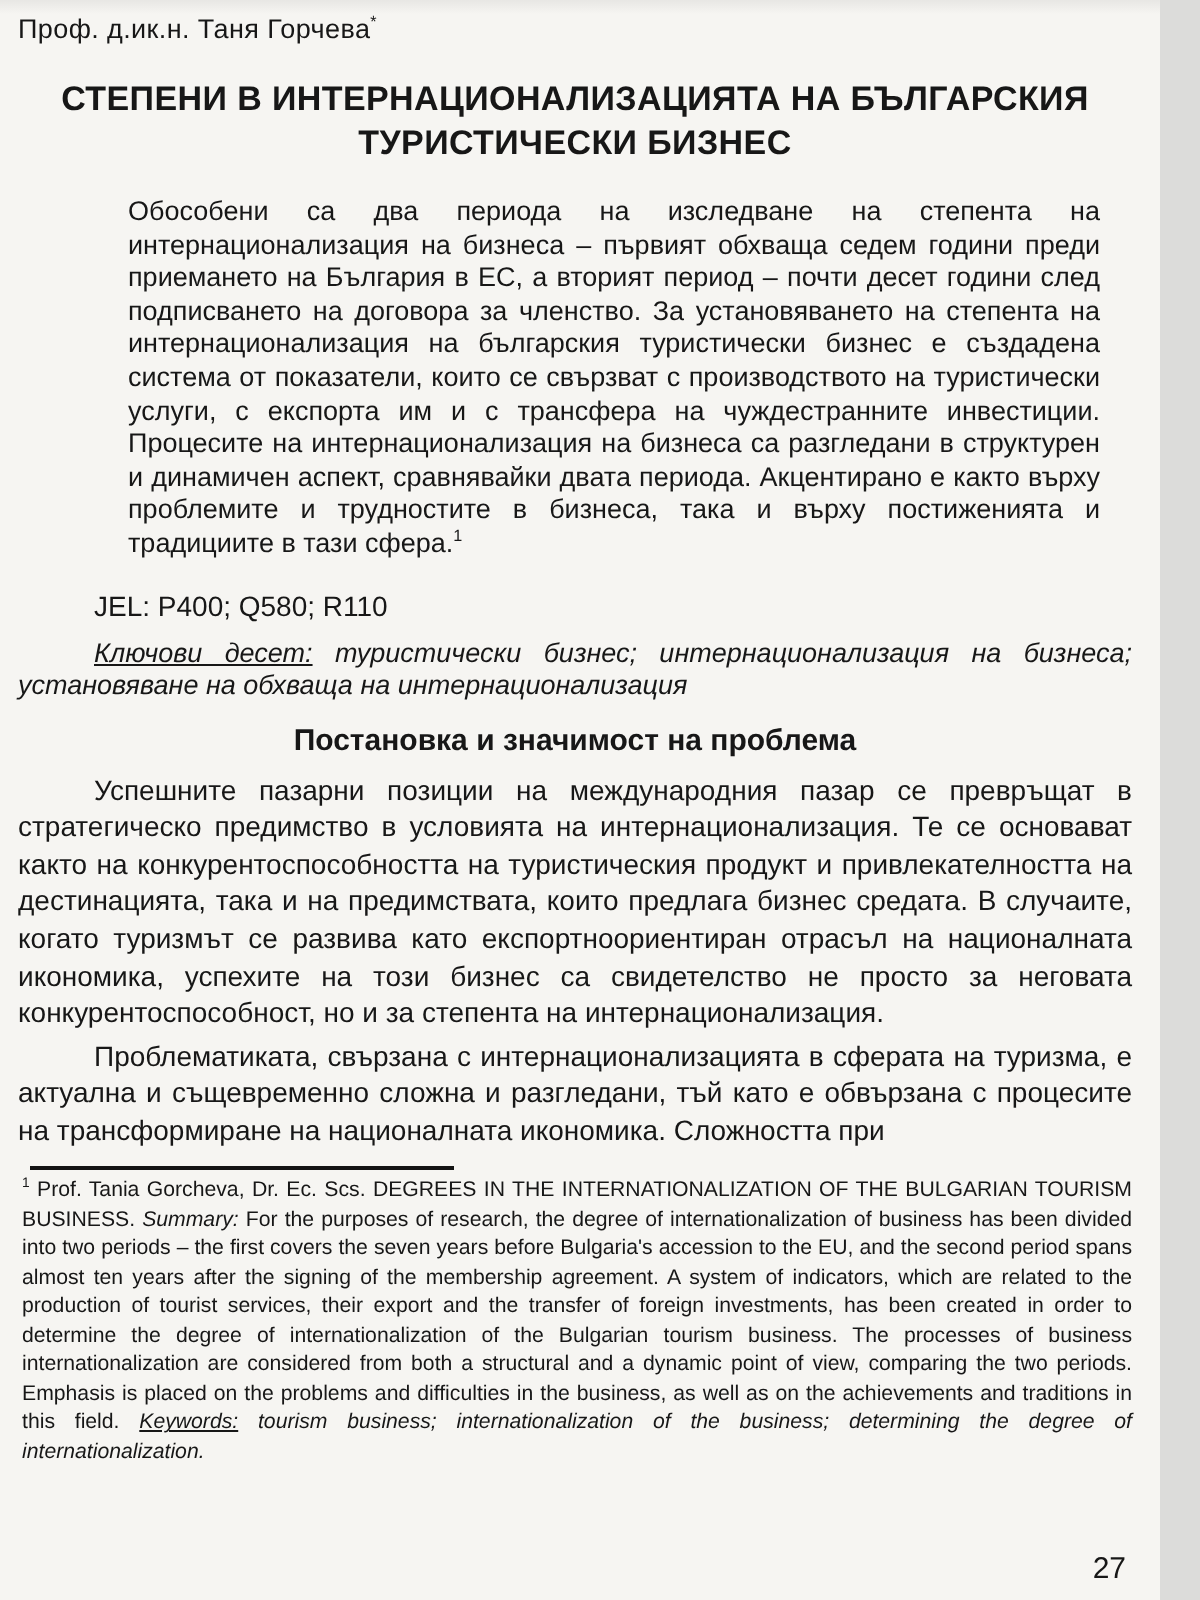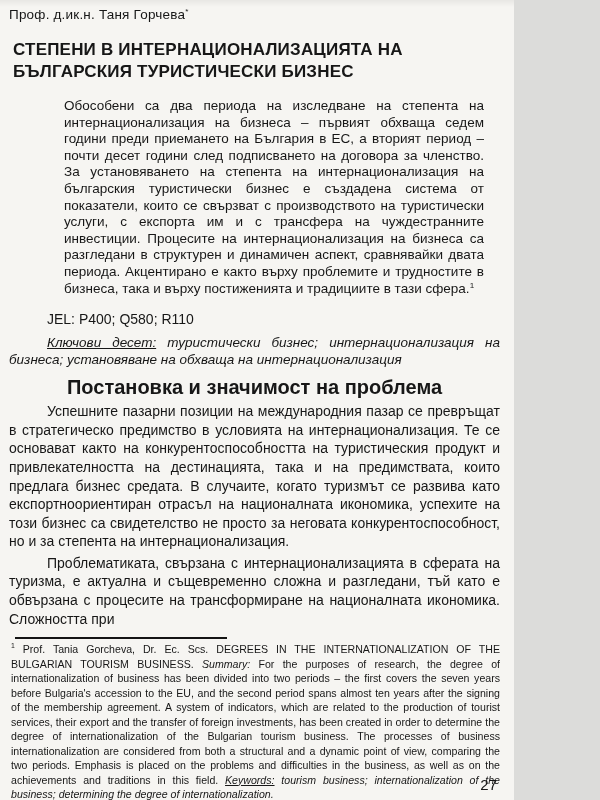--- a/index.html
+++ b/index.html
@@ -2,21 +2,21 @@
 <html><head>
 <meta charset="utf-8">
 <style>
   html, body {
     margin: 0;
     padding: 0;
     background: #dcdcda;
   }
   .page {
     position: relative;
-    width: 514px;
+    width: 580px;
     height: 800px;
     margin: 0;
     background: #f6f5f2;
     color: #171717;
     font-family: "Liberation Sans", sans-serif;
     overflow: hidden;
     box-sizing: border-box;
     padding: 6px 14px 0 9px;
   }
   .scan-smudge {
@@ -32,20 +32,21 @@
     font-weight: 400;
     letter-spacing: 0.2px;
   }
   .author-line sup {
     font-size: 60%;
     vertical-align: super;
     line-height: 0;
   }
   .article-title {
     margin: 16px 4px 0 4px;
+    text-align: center;
     font-size: 17px;
     line-height: 22px;
     font-weight: 700;
     letter-spacing: 0.2px;
   }
   .abstract {
     margin: 15px 16px 0 55px;
     font-size: 13.5px;
     line-height: 16.6px;
     text-align: justify;
@@ -67,21 +68,21 @@
     font-style: italic;
     text-align: justify;
     text-indent: 38px;
   }
   .keywords-line .kw-label {
     text-decoration: underline;
   }
   .section-heading {
     margin: 9px 0 0 0;
     text-align: center;
-    font-size: 20px;
+    font-size: 15px;
     line-height: 20px;
     font-weight: 700;
   }
   .body-paragraph {
     margin: 3px 0 0 0;
     font-size: 14px;
     line-height: 18.6px;
     text-align: justify;
     text-indent: 38px;
   }

